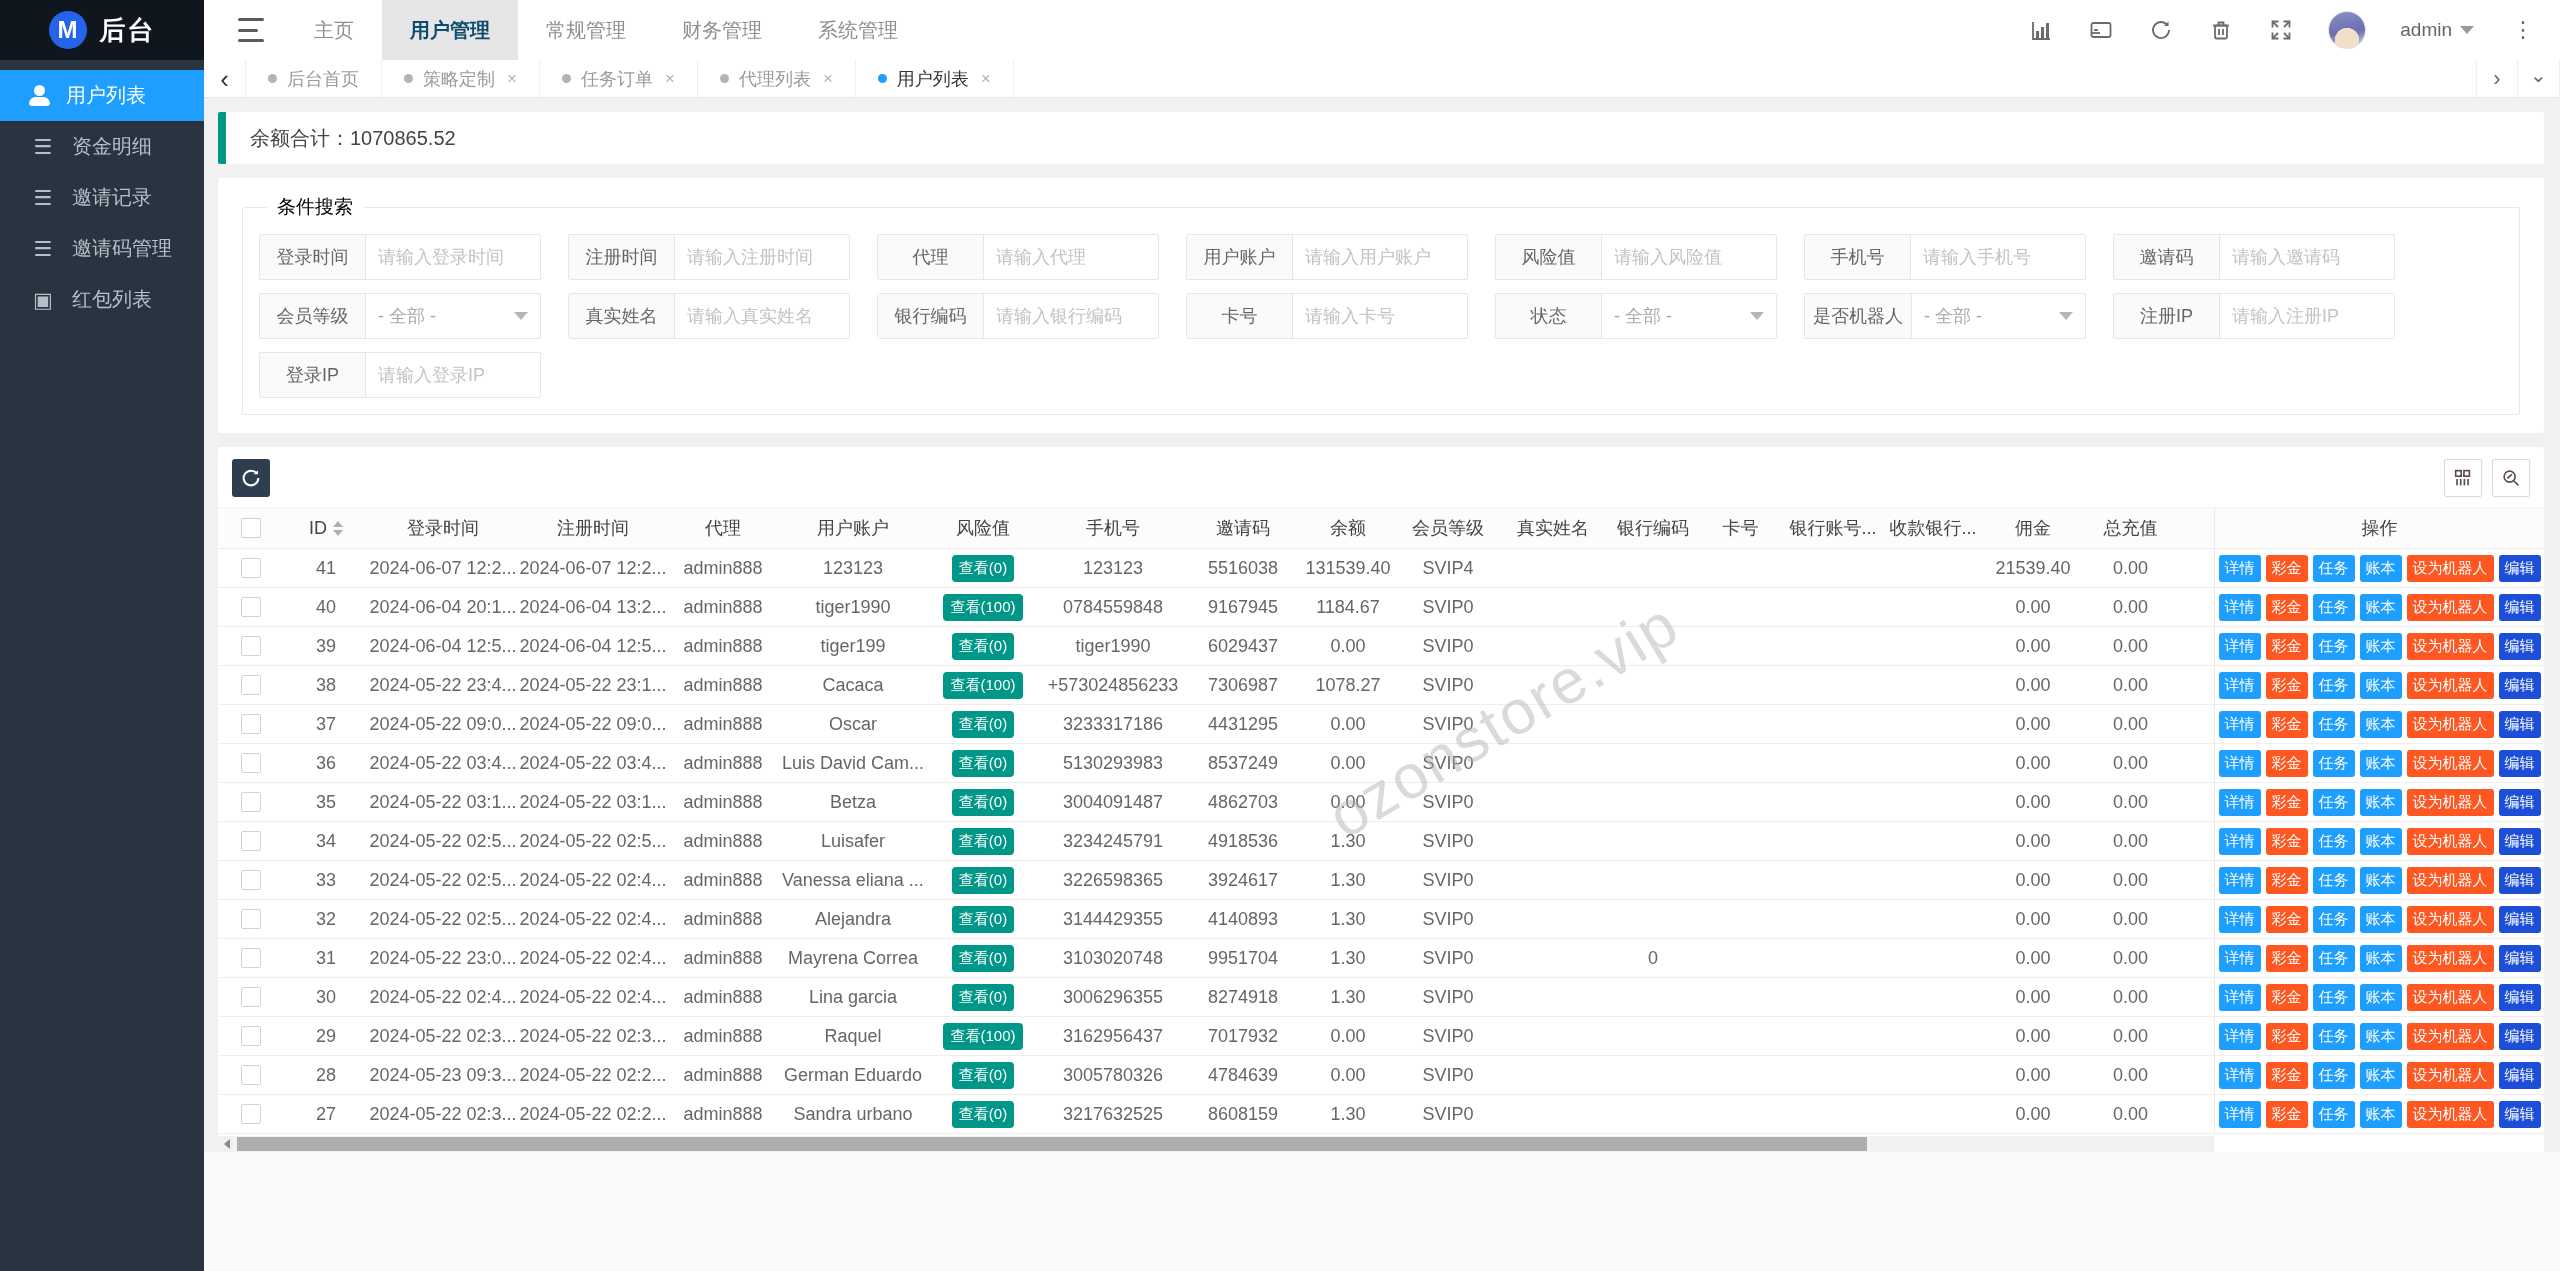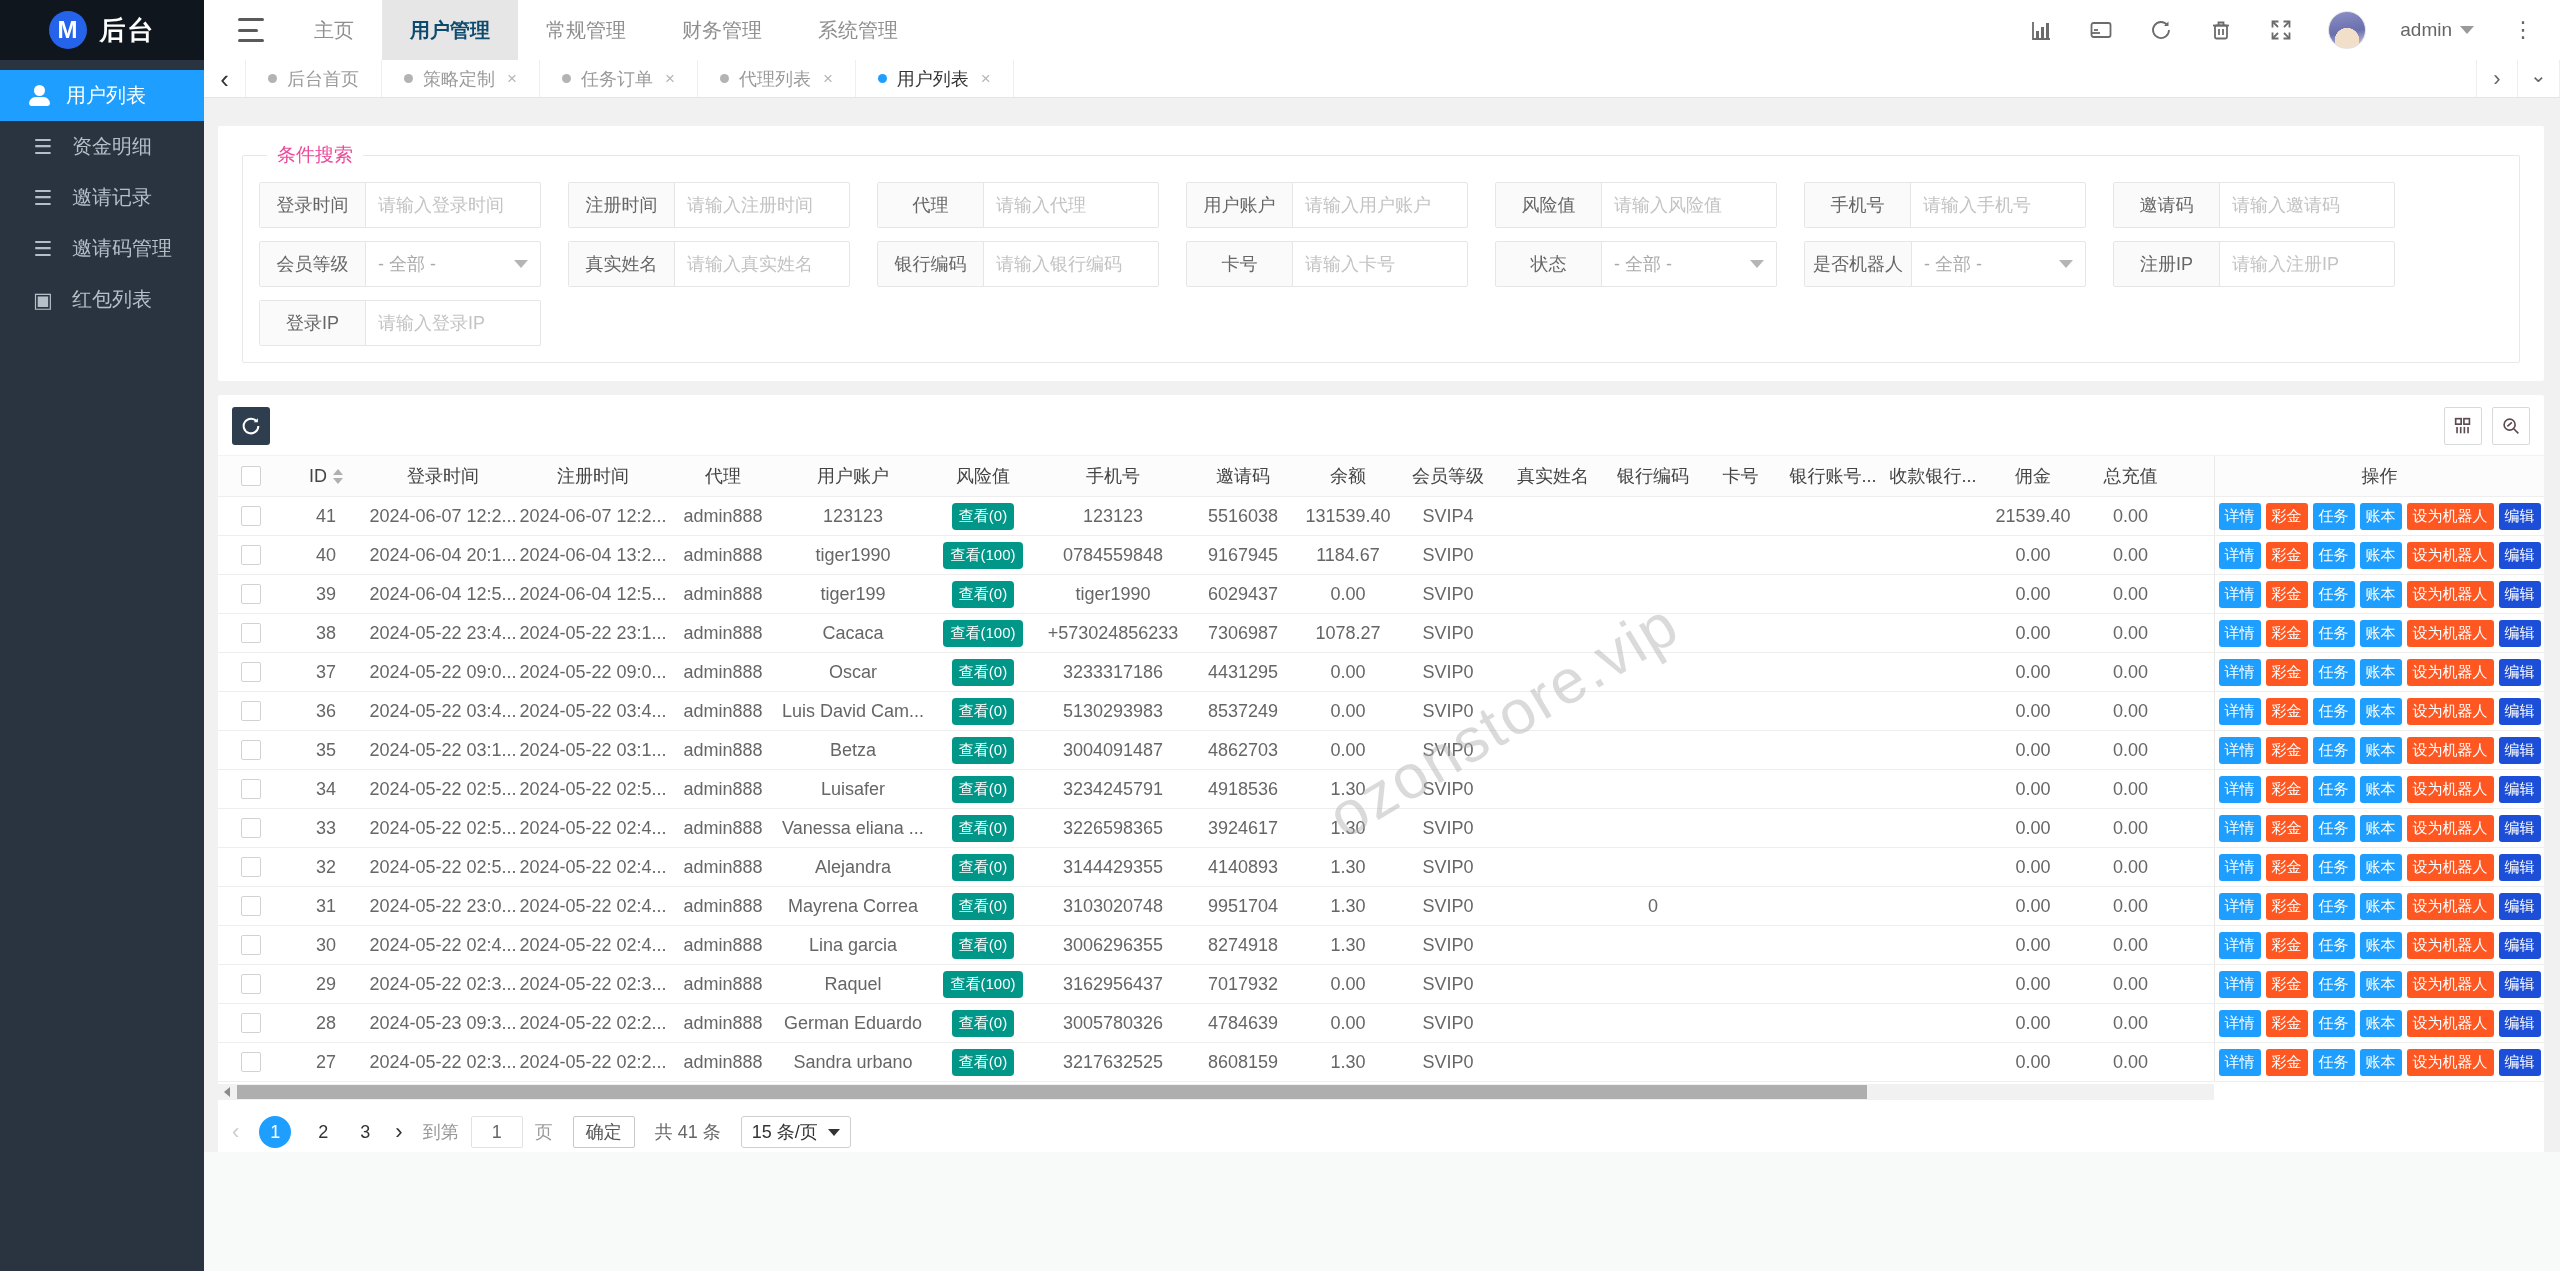--- a/index.html
+++ b/index.html
@@ -64,21 +64,21 @@
   
   .content{flex:1;padding:14px 16px 0 14px;position:relative;overflow:hidden}
   .card{background:#fff;border-radius:2px}
 
   .balance-bar{height:52px;border-left:8px solid #009688;display:flex;align-items:center;padding-left:24px;font-size:20px;color:#444}
   .balance-bar b{font-weight:normal}
 
   
   .search-card{margin-top:14px;padding:16px 24px 18px}
   fieldset{border:1px solid #e8e8e8;border-radius:2px;padding:6px 16px 16px}
-  legend{font-size:19px;color:#ec4899;padding:0 10px;margin-left:8px}
+  legend{font-size:19px;color:#000000;padding:0 10px;margin-left:8px}
   .fields{display:flex;flex-wrap:wrap;align-items:center;gap:13px 27px;padding-top:8px}
   .fgroup{display:flex;width:282px;height:46px;border:1px solid #e6e6e6;border-radius:2px;background:#fff;overflow:hidden}
   .fgroup .lab{min-width:106px;padding:0 8px;background:#fafafa;border-right:1px solid #e6e6e6;display:flex;align-items:center;justify-content:center;font-size:18px;color:#666;white-space:nowrap}
   .fgroup .val{flex:1;position:relative;display:flex;align-items:center;padding:0 12px}
   .fgroup input{width:100%;border:none;outline:none;font-size:18px;color:#666;font-family:inherit}
   .fgroup input::placeholder{color:#c3c3c3}
   .sel-text{font-size:18px;color:#aaa}
   .sel-caret{position:absolute;right:12px;width:0;height:0;border-left:7px solid transparent;border-right:7px solid transparent;border-top:8px solid #b5b5b5}
 
   
@@ -290,20 +290,24 @@
             <span class="close"></span>
           </div>
         </div>
       <div class="tab-fill"></div>
       <div class="tab-scroll right"></div>
       <div class="tab-scroll down"></div>
     </div>
 
     <div class="content">
 
+      <div class="card balance-bar">
+        <b>余额合计：</b>
+        <b>1070865.52</b>
+      </div>
 
       <div class="card search-card">
         <fieldset>
           <legend>条件搜索</legend>
           <div class="fields">
 
               <div class="fgroup">
                 <span class="lab">登录时间</span>
                 <span class="val">
                   <input type="text" placeholder="请输入登录时间" style="">

